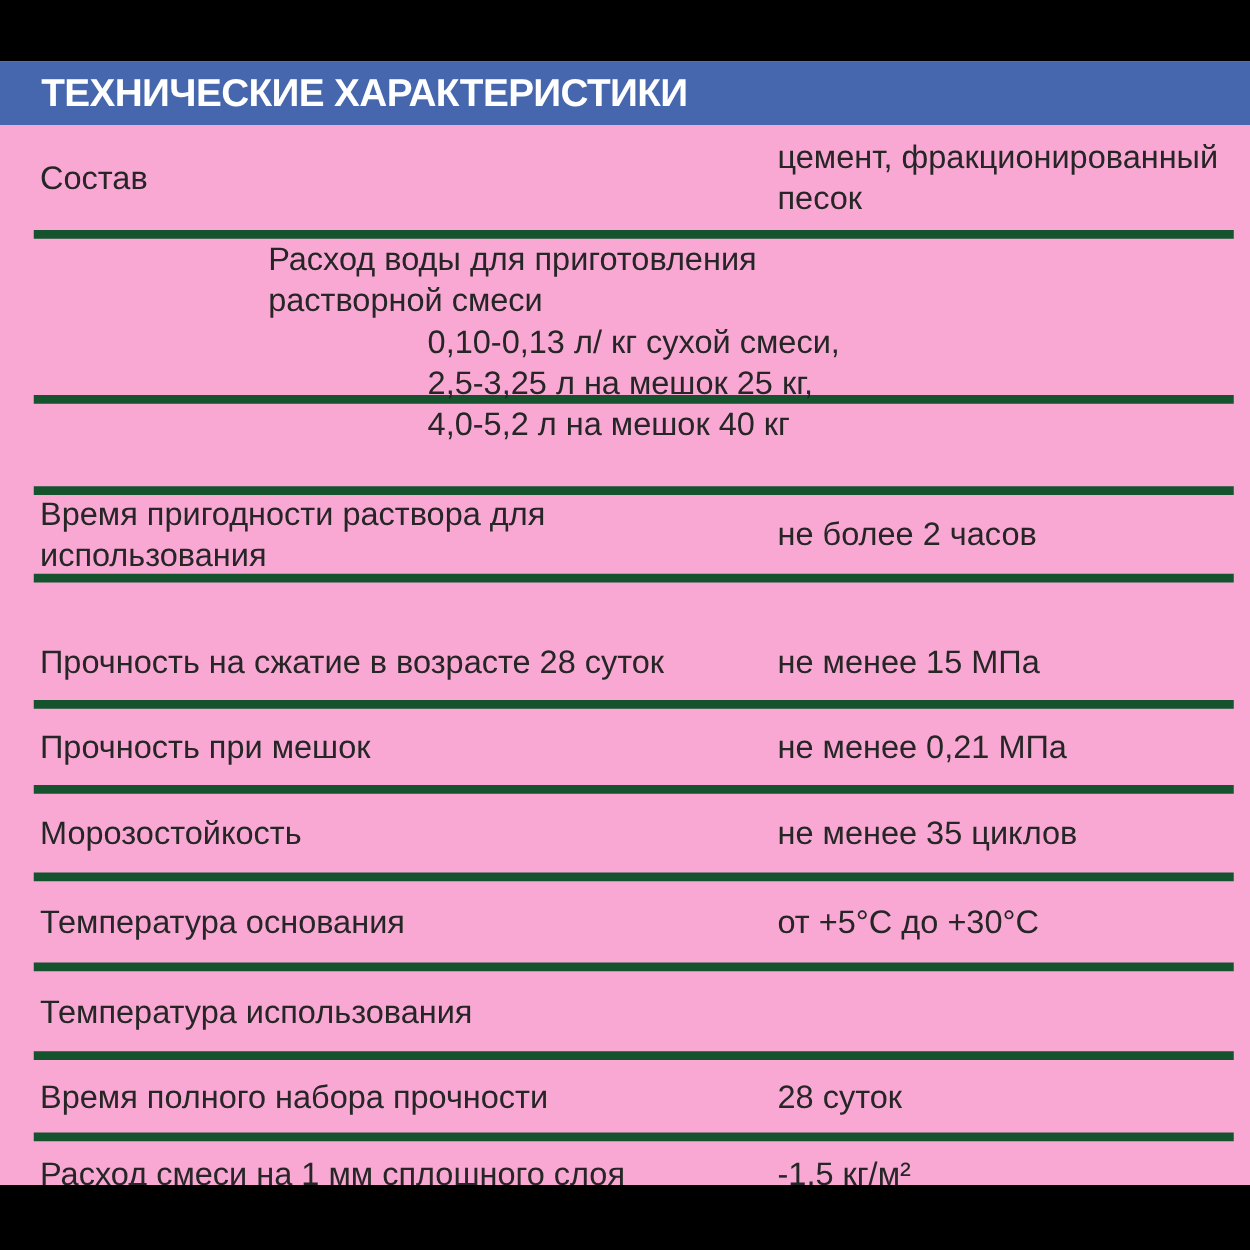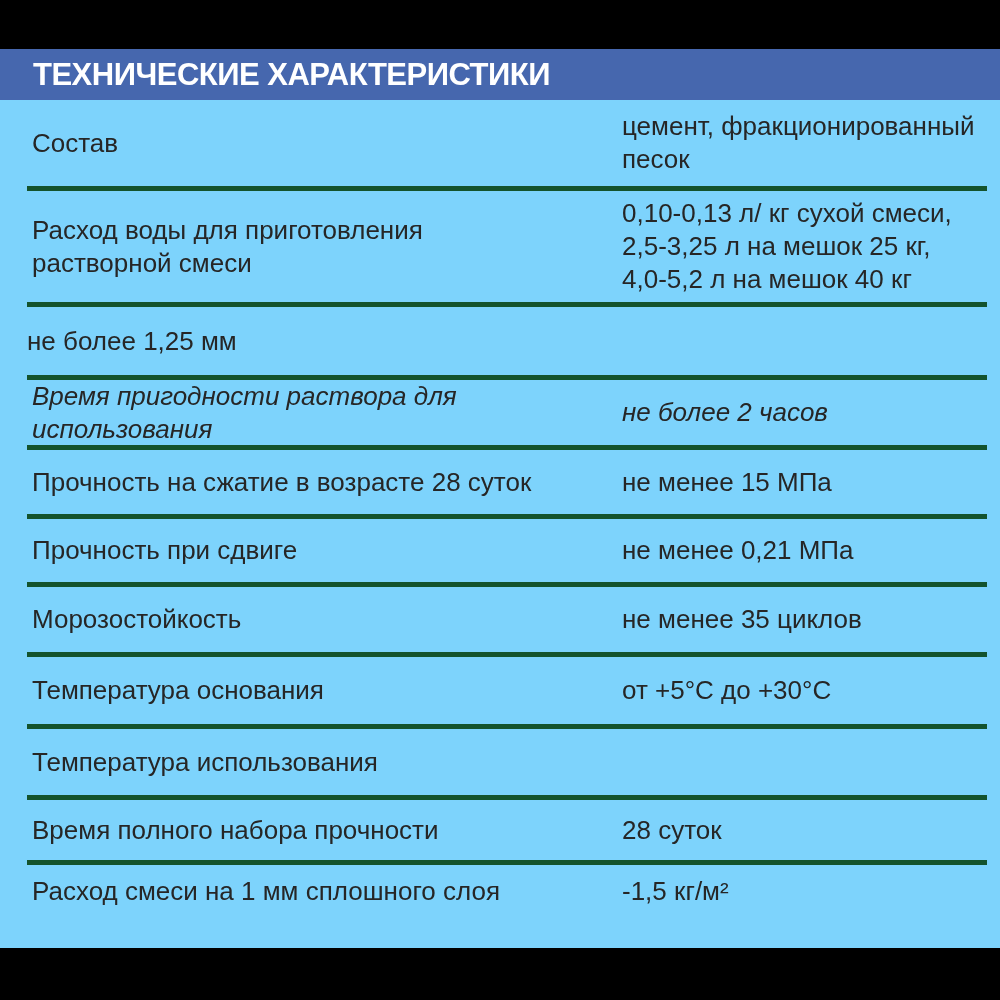--- a/index.html
+++ b/index.html
@@ -8,21 +8,21 @@
     width: 1000px;
     height: 1000px;
     overflow: hidden;
     background: #ffffff;
     font-family: "Liberation Sans", sans-serif;
   }
   .stage {
     position: relative;
     width: 1000px;
     height: 1000px;
-    background: #7dd3fc;
+    background: #f9a8d4;
   }
   .top-bar {
     position: absolute;
     top: 0; left: 0;
     width: 1000px;
     height: 49px;
     background: #000000;
   }
   .header-bar {
     position: absolute;
@@ -44,27 +44,27 @@
   .specs-table {
     position: absolute;
     top: 100px;
     left: 27px;
     width: 960px;
   }
   .spec-row {
     display: flex;
     align-items: center;
     box-sizing: border-box;
-    border-bottom: 5px solid #14532d;
+    border-bottom: 7px solid #14532d;
   }
   .spec-row:nth-child(1)  { height: 91px;  }
-  .spec-row:nth-child(2)  { height: 116px; }
+  .spec-row:nth-child(2)  { height: 132px; flex-direction: column; }
   .spec-row:nth-child(3)  { height: 73px;  }
-  .spec-row:nth-child(4)  { height: 70px; font-style: italic;  }
-  .spec-row:nth-child(5)  { height: 69px;  }
+  .spec-row:nth-child(4)  { height: 70px;  }
+  .spec-row:nth-child(5)  { height: 69px; margin-top: 32px;  }
   .spec-row:nth-child(6)  { height: 68px;  }
   .spec-row:nth-child(7)  { height: 70px; justify-content: flex-end;  }
   .spec-row:nth-child(8)  { height: 72px;  }
   .spec-row:nth-child(9)  { height: 71px;  }
   .spec-row:nth-child(10) { height: 65px;  }
   .spec-row:nth-child(11) { height: 52px; border-bottom: none; }
   .spec-label {
     box-sizing: border-box;
     width: 595px;
     padding-left: 5px;
@@ -107,32 +107,31 @@
 песок</div>
       </div>
       <div class="spec-row">
         <div class="spec-label">Расход воды для приготовления
 растворной смеси</div>
         <div class="spec-value">0,10-0,13 л/ кг сухой смеси,
 2,5-3,25 л на мешок 25 кг,
 4,0-5,2 л на мешок 40 кг</div>
       </div>
       <div class="spec-row">
-        <div class="spec-value">не более 1,25 мм</div>
       </div>
       <div class="spec-row">
         <div class="spec-label">Время пригодности раствора для использования</div>
         <div class="spec-value">не более 2 часов</div>
       </div>
       <div class="spec-row">
         <div class="spec-label">Прочность на сжатие в возрасте 28 суток</div>
         <div class="spec-value">не менее 15 МПа</div>
       </div>
       <div class="spec-row">
-        <div class="spec-label">Прочность при сдвиге</div>
+        <div class="spec-label">Прочность при мешок</div>
         <div class="spec-value">не менее 0,21 МПа</div>
       </div>
       <div class="spec-row">
         <div class="spec-label">Морозостойкость</div>
         <div class="spec-value">не менее 35 циклов</div>
       </div>
       <div class="spec-row">
         <div class="spec-label">Температура основания</div>
         <div class="spec-value">от +5°С до +30°С</div>
       </div>

